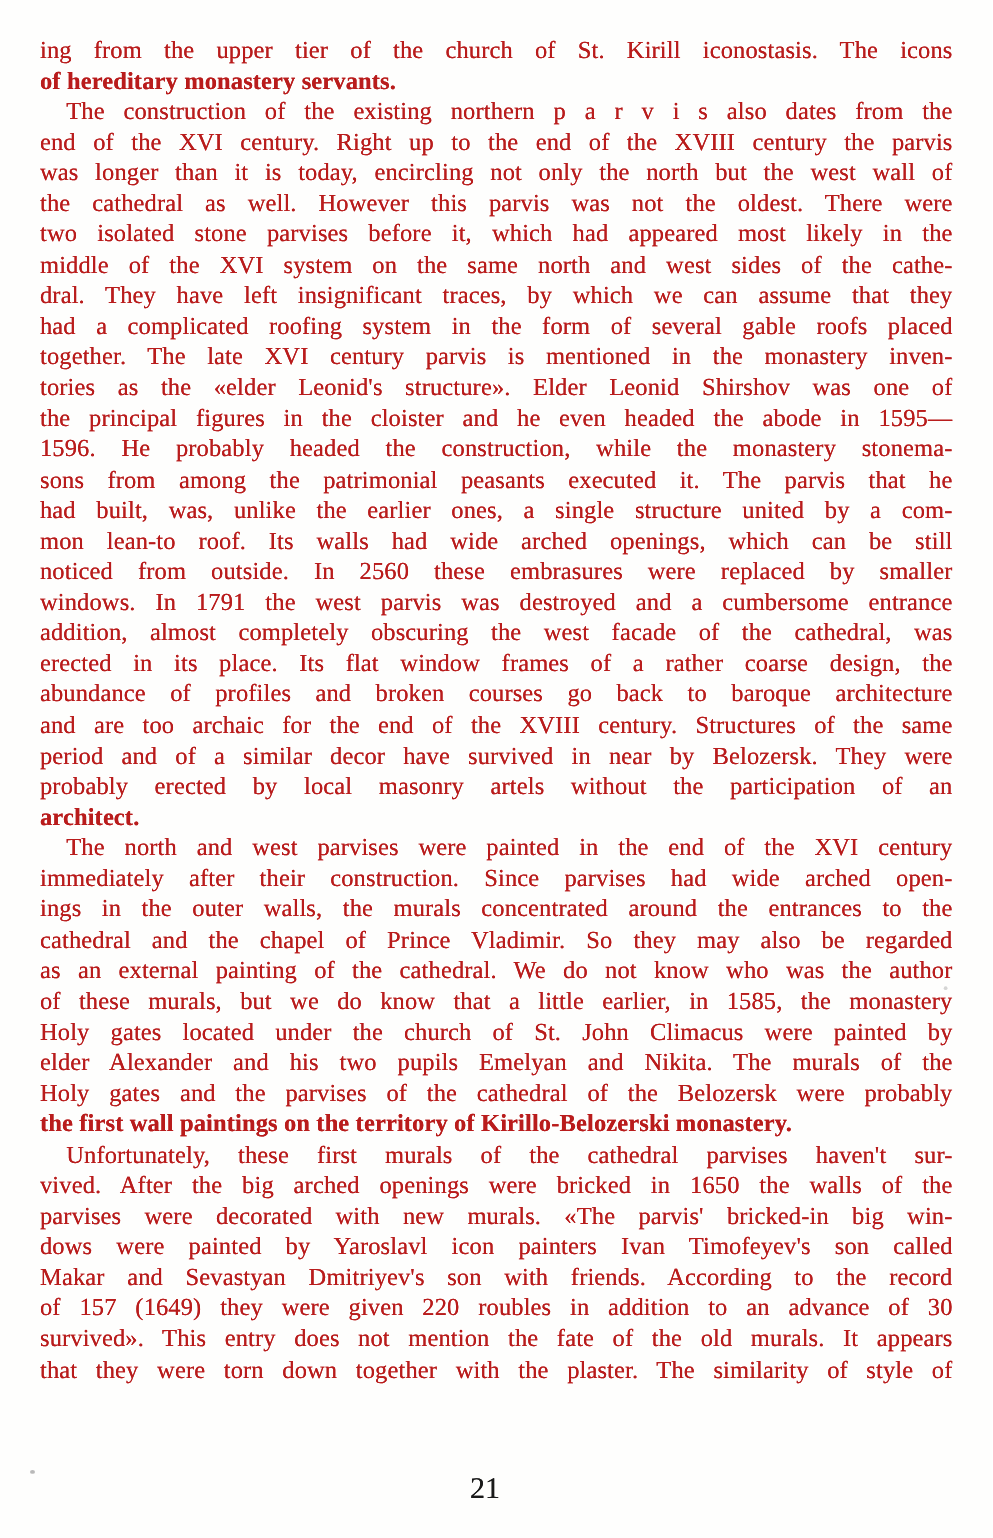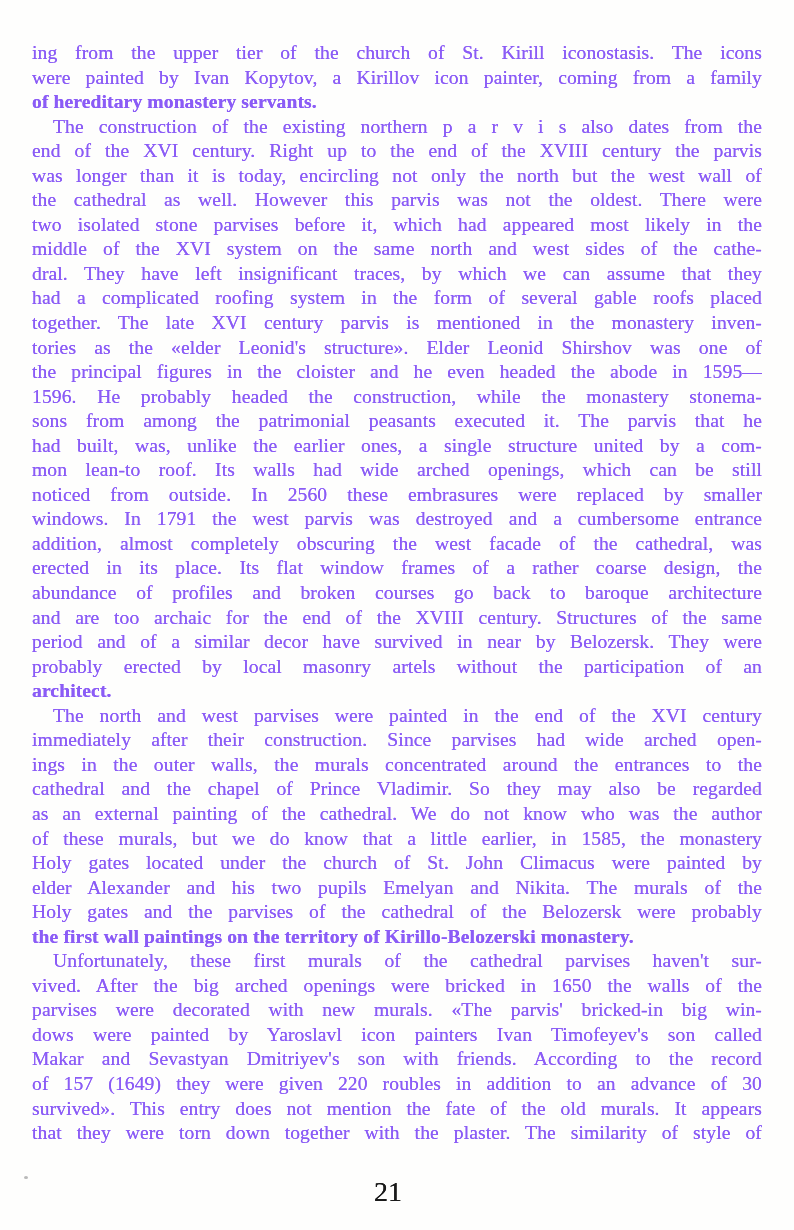--- a/index.html
+++ b/index.html
@@ -12,23 +12,23 @@
     width: 794px;
     height: 1230px;
     background: #fefefdFF;
     background: #fefefd;
     overflow: hidden;
     font-family: "Liberation Serif", "DejaVu Serif", serif;
   }
   .text-block {
     position: absolute;
     left: 32px;
-    top: 41px;
+    top: 29px;
     width: 730px;
-    color: #8b5cf6;
+    color: #b91c1c;
   }
   .line {
     font-size: 19.6px;
     line-height: 24.55px;
     height: 24.55px;
     overflow: hidden;
     text-align: justify;
     text-align-last: justify;
     letter-spacing: 0.1px;
     text-shadow: 0 0 0.45px currentColor; 
@@ -39,40 +39,39 @@
   }
   .line.indent {
     text-indent: 21px;
   }
   .page-number {
     position: absolute;
     top: 1179px;
     left: 348px;
     width: 80px;
     text-align: center;
-    font-size: 28px;
+    font-size: 24px;
     line-height: 25px;
     color: #1a1a1a;
     text-shadow: 0 0 0.45px currentColor;
   }
   .speck {
     position: absolute;
     background: #b9b9b9;
     border-radius: 50%;
   }
   .speck-1 { left: 24px; top: 1176px; width: 4px; height: 3px; }
   .speck-2 { left: 755px; top: 789px; width: 3px; height: 3px; opacity: .6; }
 </style>
 </head>
 <body>
 
 <div class="page">
   <div class="text-block" id="text-block">
       <div class="line">ing from the upper tier of the church of St. Kirill iconostasis. The icons</div>
-      <div class="line">were painted by Ivan Kopytov, a Kirillov icon painter, coming from a family</div>
       <div class="line last">of hereditary monastery servants.</div>
       <div class="line indent">The construction of the existing northern  p a r v i s  also dates from the</div>
       <div class="line">end of the XVI century. Right up to the end of the XVIII century the parvis</div>
       <div class="line">was longer than it is today, encircling not only the north but the west wall of</div>
       <div class="line">the cathedral as well. However this parvis was not the oldest. There were</div>
       <div class="line">two isolated stone parvises before it, which had appeared most likely in the</div>
       <div class="line">middle of the XVI system on the same north and west sides of the cathe-</div>
       <div class="line">dral. They have left insignificant traces, by which we can assume that they</div>
       <div class="line">had a complicated roofing system in the form of several gable roofs placed</div>
       <div class="line">together. The late XVI century parvis is mentioned in the monastery inven-</div>

